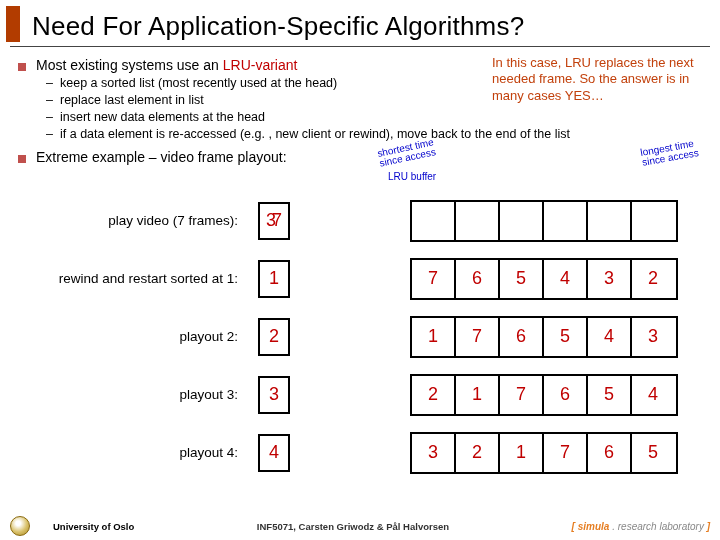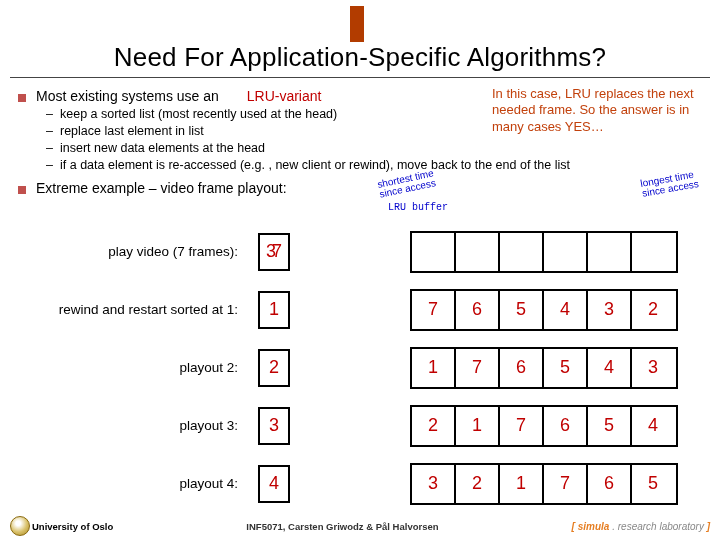--- a/index.html
+++ b/index.html
@@ -12,23 +12,22 @@
     color: #000;
     overflow: hidden;
   }
   .slide {
     position: relative;
     width: 720px;
     height: 540px;
   }
   .title-bar {
     display: flex;
-    align-items: center;
+    align-items: flex-end;
     padding: 6px 0 4px 0;
-    flex-direction: column;
   }
   .title-block {
     width: 14px;
     height: 36px;
     background: #b23c00;
     margin-left: 6px;
     margin-right: 12px;
   }
   .title-text {
     font-size: 26px;
@@ -51,21 +50,20 @@
   .bullet-sq {
     width: 8px;
     height: 8px;
     background: #c0504d;
     margin-top: 6px;
     margin-right: 10px;
     flex: 0 0 8px;
   }
   .lru-variant {
     color: #c00000;
-    margin-left: 24px;
   }
   .sub-list {
     margin: 2px 0 6px 28px;
     font-size: 12.5px;
   }
   .sub-list .sub-row {
     display: flex;
     align-items: flex-start;
     line-height: 1.35;
   }
@@ -97,21 +95,21 @@
     white-space: nowrap;
   }
   .annot.left { left: 360px; top: -6px; }
   .annot.right { right: 4px; top: -6px; transform: rotate(-10deg); }
   .buffer-label {
     position: absolute;
     left: 370px;
     top: 22px;
     font-size: 10px;
     color: #0000cc;
-    font-family: Liberation Mono, monospace;
+    font-family: Liberation Sans, sans-serif;
   }
   .table {
     margin-top: 30px;
   }
   .trow {
     display: flex;
     align-items: center;
     height: 52px;
     margin-bottom: 6px;
   }
@@ -164,21 +162,21 @@
     right: 0;
     display: flex;
     align-items: center;
     justify-content: space-between;
     padding: 0 10px;
     font-size: 9.5px;
   }
   .footer-left {
     display: flex;
     align-items: center;
-    gap: 2px;
+    gap: 23px;
   }
   .logo {
     width: 18px;
     height: 18px;
     border-radius: 50%;
     background: radial-gradient(circle at 40% 35%, #fff 15%, #d9c16a 55%, #a88720 100%);
     border: 1px solid #8a6a10;
   }
   .footer-center {
     color: #333;

